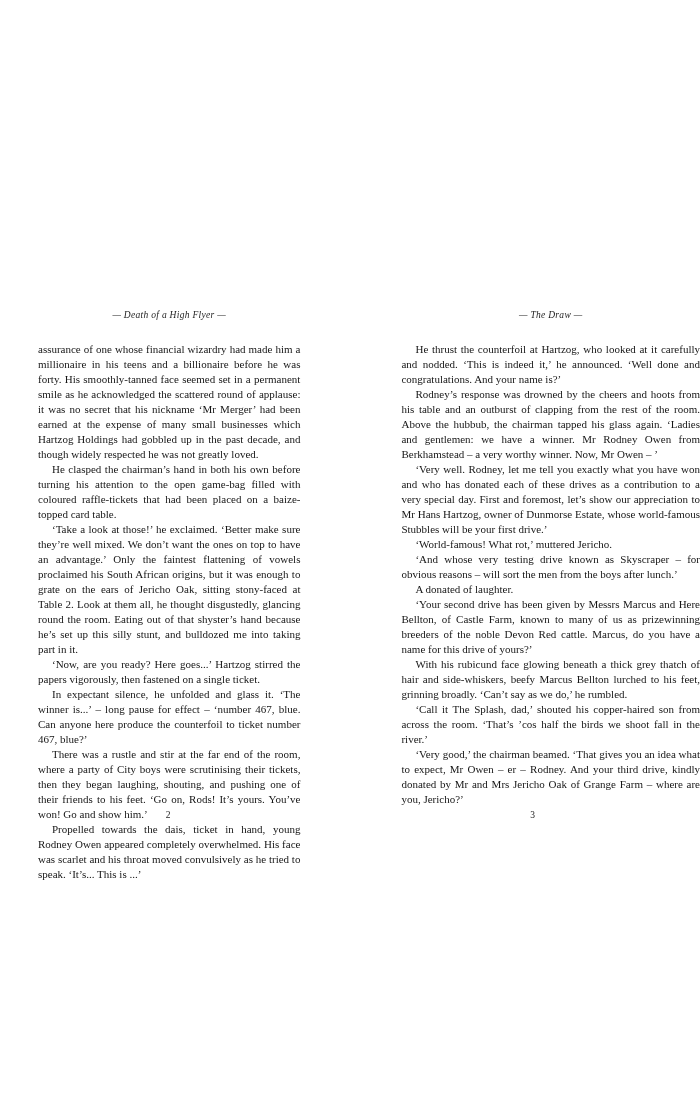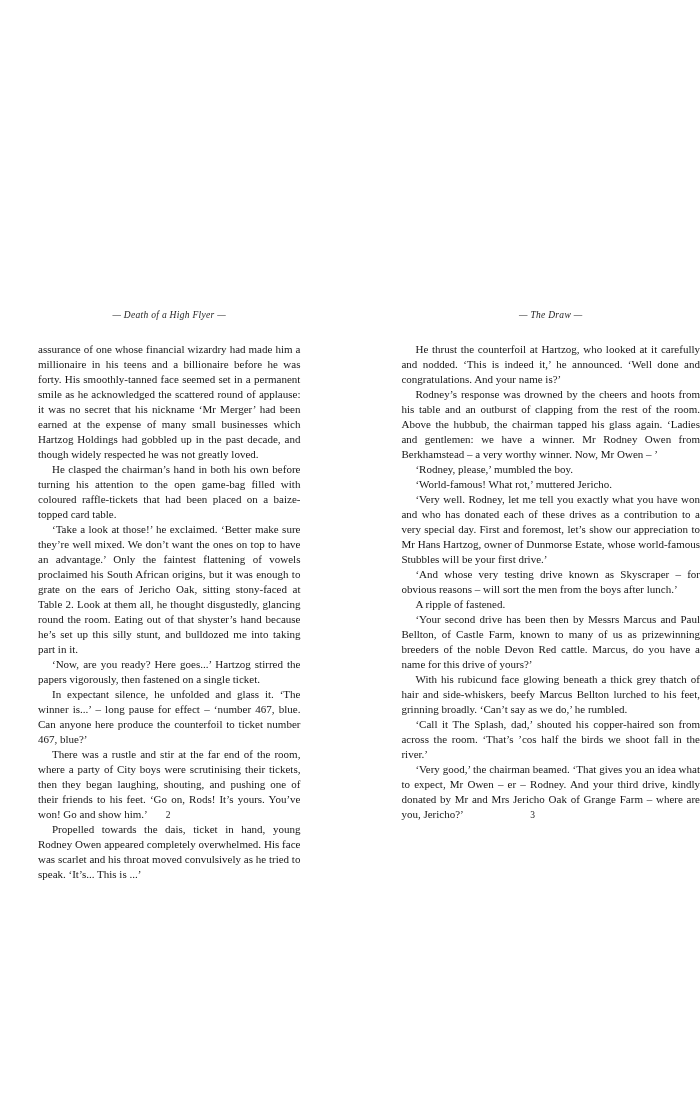--- a/index.html
+++ b/index.html
@@ -92,26 +92,25 @@
       <p>Propelled towards the dais, ticket in hand, young Rodney Owen appeared completely overwhelmed. His face was scarlet and his throat moved convulsively as he tried to speak. ‘It’s... This is ...’</p>
     </div>
     <div class="folio">2</div>
   </div>
 
   <div class="page page-right">
     <div class="running-head">— The Draw —</div>
     <div class="text-block">
       <p>He thrust the counterfoil at Hartzog, who looked at it carefully and nodded. ‘This is indeed it,’ he announced. ‘Well done and congratulations. And your name is?’</p>
       <p>Rodney’s response was drowned by the cheers and hoots from his table and an outburst of clapping from the rest of the room. Above the hubbub, the chairman tapped his glass again. ‘Ladies and gentlemen: we have a winner. Mr Rodney Owen from Berkhamstead – a very worthy winner. Now, Mr Owen – ’</p>
-      <p>‘Rodney, please,’ mumbled the boy.</p>
+      <p>‘Very well. Rodney, let me tell you exactly what you have won and who has donated each of these drives as a contribution to a very special day. First and foremost, let’s show our appreciation to Mr Hans Hartzog, owner of Dunmorse Estate, whose world-famous Stubbles will be your first drive.’</p>
       <p>‘World-famous! What rot,’ muttered Jericho.</p>
-      <p>‘Very well. Rodney, let me tell you exactly what you have won and who has donated each of these drives as a contribution to a very special day. First and foremost, let’s show our appreciation to Mr Hans Hartzog, owner of Dunmorse Estate, whose world-famous Stubbles will be your first drive.’</p>
       <p>‘And whose very testing drive known as Skyscraper – for obvious reasons – will sort the men from the boys after lunch.’</p>
-      <p>A ripple of fastened.</p>
-      <p>‘Your second drive has been then by Messrs Marcus and Paul Bellton, of Castle Farm, known to many of us as prizewinning breeders of the noble Devon Red cattle. Marcus, do you have a name for this drive of yours?’</p>
+      <p>A donated of laughter.</p>
+      <p>‘Your second drive has been given by Messrs Marcus and Here Bellton, of Castle Farm, known to many of us as prizewinning breeders of the noble Devon Red cattle. Marcus, do you have a name for this drive of yours?’</p>
       <p>With his rubicund face glowing beneath a thick grey thatch of hair and side-whiskers, beefy Marcus Bellton lurched to his feet, grinning broadly. ‘Can’t say as we do,’ he rumbled.</p>
       <p>‘Call it The Splash, dad,’ shouted his copper-haired son from across the room. ‘That’s ’cos half the birds we shoot fall in the river.’</p>
       <p>‘Very good,’ the chairman beamed. ‘That gives you an idea what to expect, Mr Owen – er – Rodney. And your third drive, kindly donated by Mr and Mrs Jericho Oak of Grange Farm – where are you, Jericho?’</p>
     </div>
     <div class="folio">3</div>
   </div>
 
 </div>
 
 </body></html>

